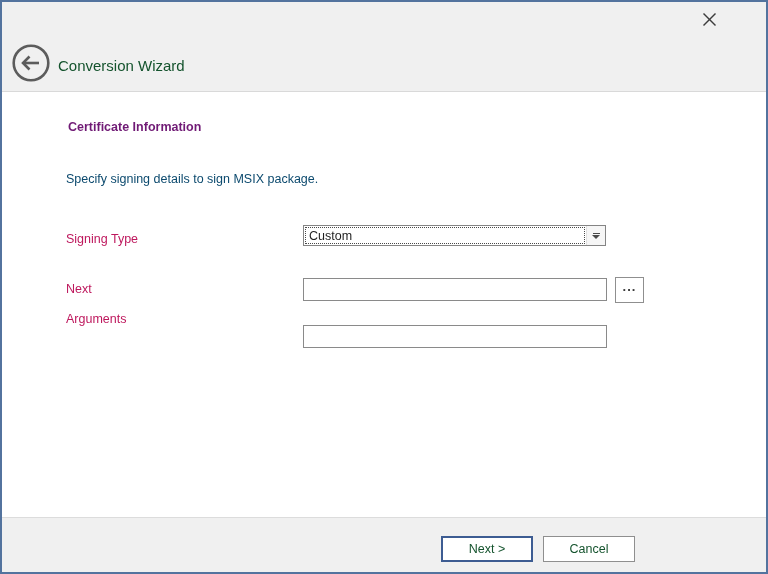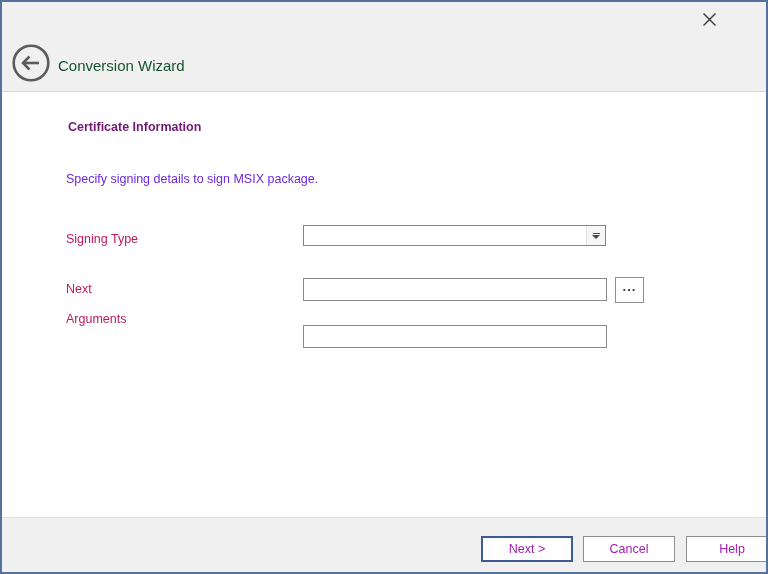--- a/index.html
+++ b/index.html
@@ -41,21 +41,21 @@
 
   
   .section-title {
     position:absolute; left:46px; top:118px;
     font-size:12.5px; font-weight:bold; color:#701a75;
     white-space:nowrap;
     margin-left:20px;
   }
   .description {
     position:absolute; left:64px; top:170px;
-    font-size:12.5px; color:#6d28d9;
+    font-size:12.5px; color:#0c4a6e;
     white-space:nowrap;
   }
   .field-label {
     position:absolute; left:64px;
     font-size:12.5px; color:#be185d;
     white-space:nowrap;
   }
   .lbl-signing   { top:230px; }
   .lbl-path      { top:280px; }
   .lbl-arguments { top:310px; }
@@ -124,24 +124,23 @@
     width:764px; height:55px;
     background:#F0F0F0;
     border-top:1px solid #dcdcdc;
   }
   .btn {
     position:absolute; top:18px;
     width:92px; height:26px;
     background:#ffffff;
     border:1px solid #8f8f8f;
     display:flex; align-items:center; justify-content:center;
-    font-size:12.5px; color:#a21caf;
+    font-size:12.5px; color:#14532d;
     cursor:default;
     white-space:nowrap;
-    margin-left:40px;
   }
   .btn-next   { left:439px; border:2px solid #3D5C92; }
   .btn-cancel { left:541px; }
   .btn-help   { left:644px; }
 </style>
 </head>
 <body>
 
 <div class="window">
 
@@ -164,34 +163,34 @@
       </span>
     </div>
     <div class="header-title">Conversion Wizard</div>
   </div>
 
   <div class="section-title">Certificate Information</div>
   <div class="description">Specify signing details to sign MSIX package.</div>
 
   <div class="field-label lbl-signing">Signing Type</div>
   <div class="combo">
+    <div class="combo-text">Custom</div>
     <div class="combo-arrow-zone">
       <span class="combo-arrow-bar"></span>
       <span class="combo-arrow-tri"></span>
     </div>
   </div>
 
   <div class="field-label lbl-path">Next</div>
   <input type="text" class="text-input inp-path" value="" style="">
   <div class="browse-btn">
     <span>...</span>
   </div>
 
   <div class="field-label lbl-arguments">Arguments</div>
   <input type="text" class="text-input inp-arguments" value="" style="">
 
   <div class="footer">
     <div class="btn btn-next">Next &gt;</div>
     <div class="btn btn-cancel">Cancel</div>
-    <div class="btn btn-help">Help</div>
   </div>
 
 </div>
 
 </body></html>

